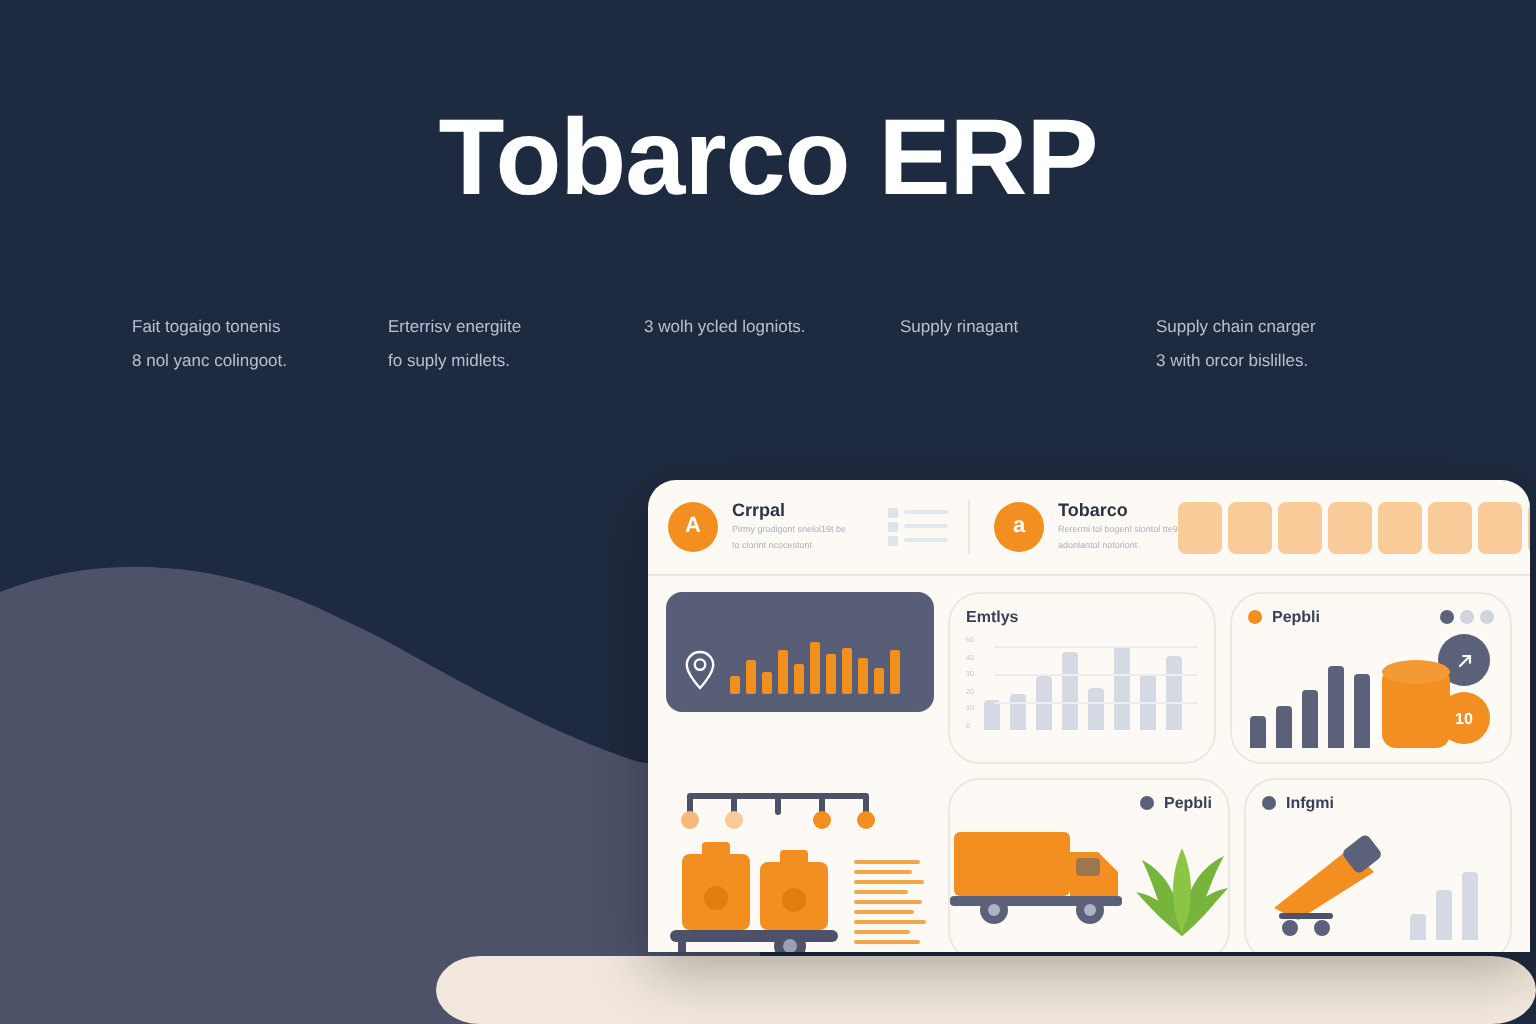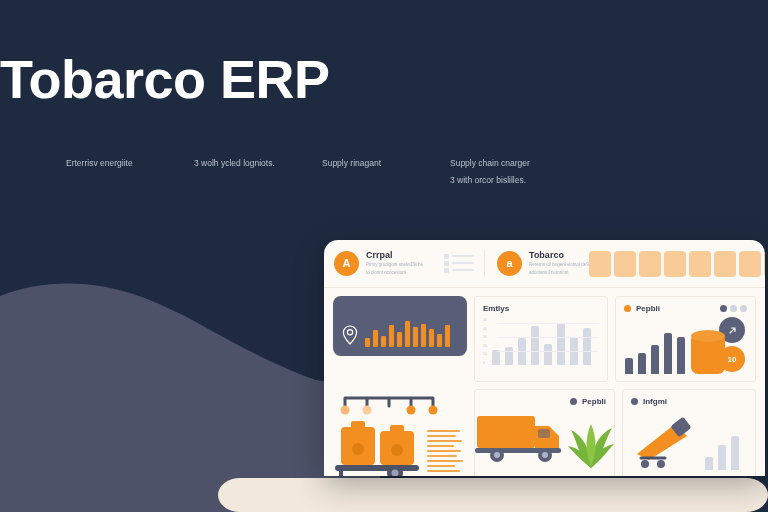--- a/index.html
+++ b/index.html
@@ -11,21 +11,21 @@
     overflow:hidden;
   }
   #stage { position:absolute; inset:0; width:768px; height:512px; }
 
   
   .bg-svg { position:absolute; left:0; top:0; width:768px; height:512px; }
 
   
   .hero-title {
     position:absolute; left:0; top:48px; width:768px;
-    text-align:left;
+    text-align:center;
     font-size:54px; font-weight:bold; color:#ffffff;
     letter-spacing:-0.5px;
   }
   .cols {
     position:absolute; left:66px; top:155px; width:640px;
     display:flex; gap:0;
   }
   .col { width:128px; padding-right:14px; }
   .col .l1, .col .l2 {
     font-size:8.5px; color:#b9c1cf; line-height:1.95;
@@ -61,21 +61,21 @@
   .hrow { display:flex; align-items:center; gap:3px; }
   .hrow .sq { width:5px; height:5px; border-radius:1px; background:#dfe3ea; flex:none; }
   .hrow .ln { width:22px; height:2px; border-radius:1px; background:#e3e7ee; }
   .swatches { margin-left:auto; display:flex; gap:3px; padding-right:4px; }
   .swatch { width:22px; height:26px; border-radius:4px; background:#f8cb98; }
 
   .dash-body { padding:8px 9px; display:flex; flex-direction:column; gap:7px; }
   .row { display:flex; gap:7px; }
 
   .card {
-    background:#fdfaf6; border:1px solid #efe8e0; border-radius:3px;
+    background:#fdfaf6; border:1px solid #efe8e0; border-radius:16px;
     position:relative; overflow:hidden;
   }
   .card-title { font-size:8px; font-weight:bold; color:#3a4156; }
   .dot { width:7px; height:7px; border-radius:50%; flex:none; }
   .dot.orange { background:#f28f20; }
   .dot.slate  { background:#5b6179; }
   .dot.grey   { background:#cfd4de; }
   .card-head { display:flex; align-items:center; gap:5px; padding:7px 8px 0 8px; }
   .card-head .right { margin-left:auto; display:flex; gap:3px; align-items:center; }
 
@@ -119,21 +119,26 @@
     <rect x="0" y="0" width="768" height="512" fill="#1e2a3f"></rect>
     <path fill="#4e5269" d="M0,296 C60,272 130,284 186,318 C238,350 276,378 330,382 C360,384 360,384 360,384 L360,512 L0,512 Z"></path>
     <path fill="#4e5269" d="M0,300 L0,512 L380,512 L380,392 C320,392 250,352 196,322 C140,290 62,278 0,300 Z"></path>
     <rect x="218" y="478" width="550" height="34" rx="22" fill="#f2e8dd"></rect>
   </svg>
 
   <div class="hero-title">Tobarco ERP</div>
 
   <div class="cols">
     <div class="col">
+      <div class="l1">Fait togaigo tonenis</div>
+      <div class="l2">8 nol yanc colingoot.</div>
+    </div>
+    <div class="col">
       <div class="l1">Erterrisv energiite</div>
+      <div class="l2">fo suply midlets.</div>
     </div>
     <div class="col">
       <div class="l2">3 wolh ycled logniots.</div>
     </div>
     <div class="col">
       <div class="l1">Supply rinagant</div>
     </div>
     <div class="col">
       <div class="l1">Supply chain cnarger</div>
       <div class="l2">3 with orcor bislilles.</div>

